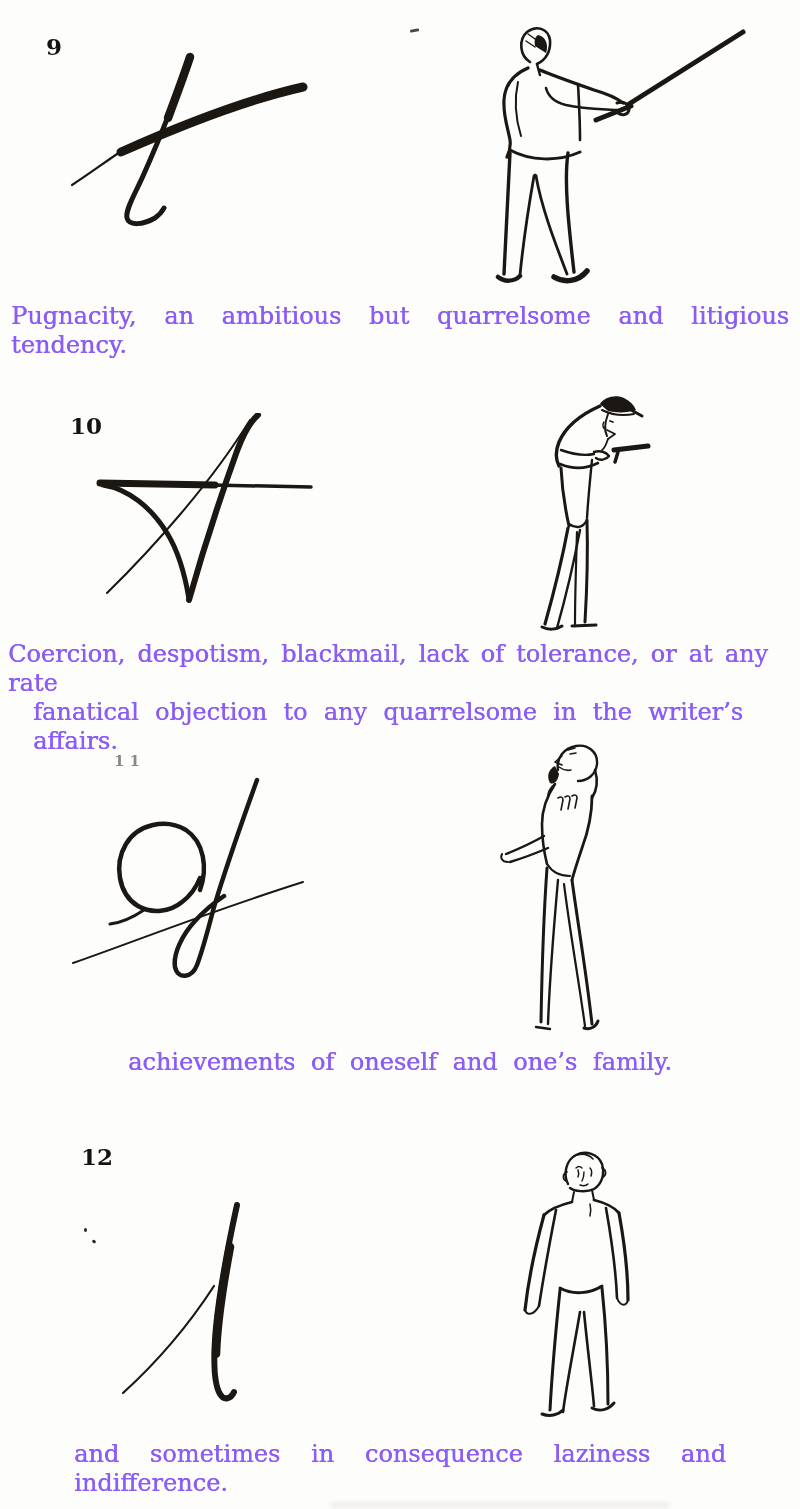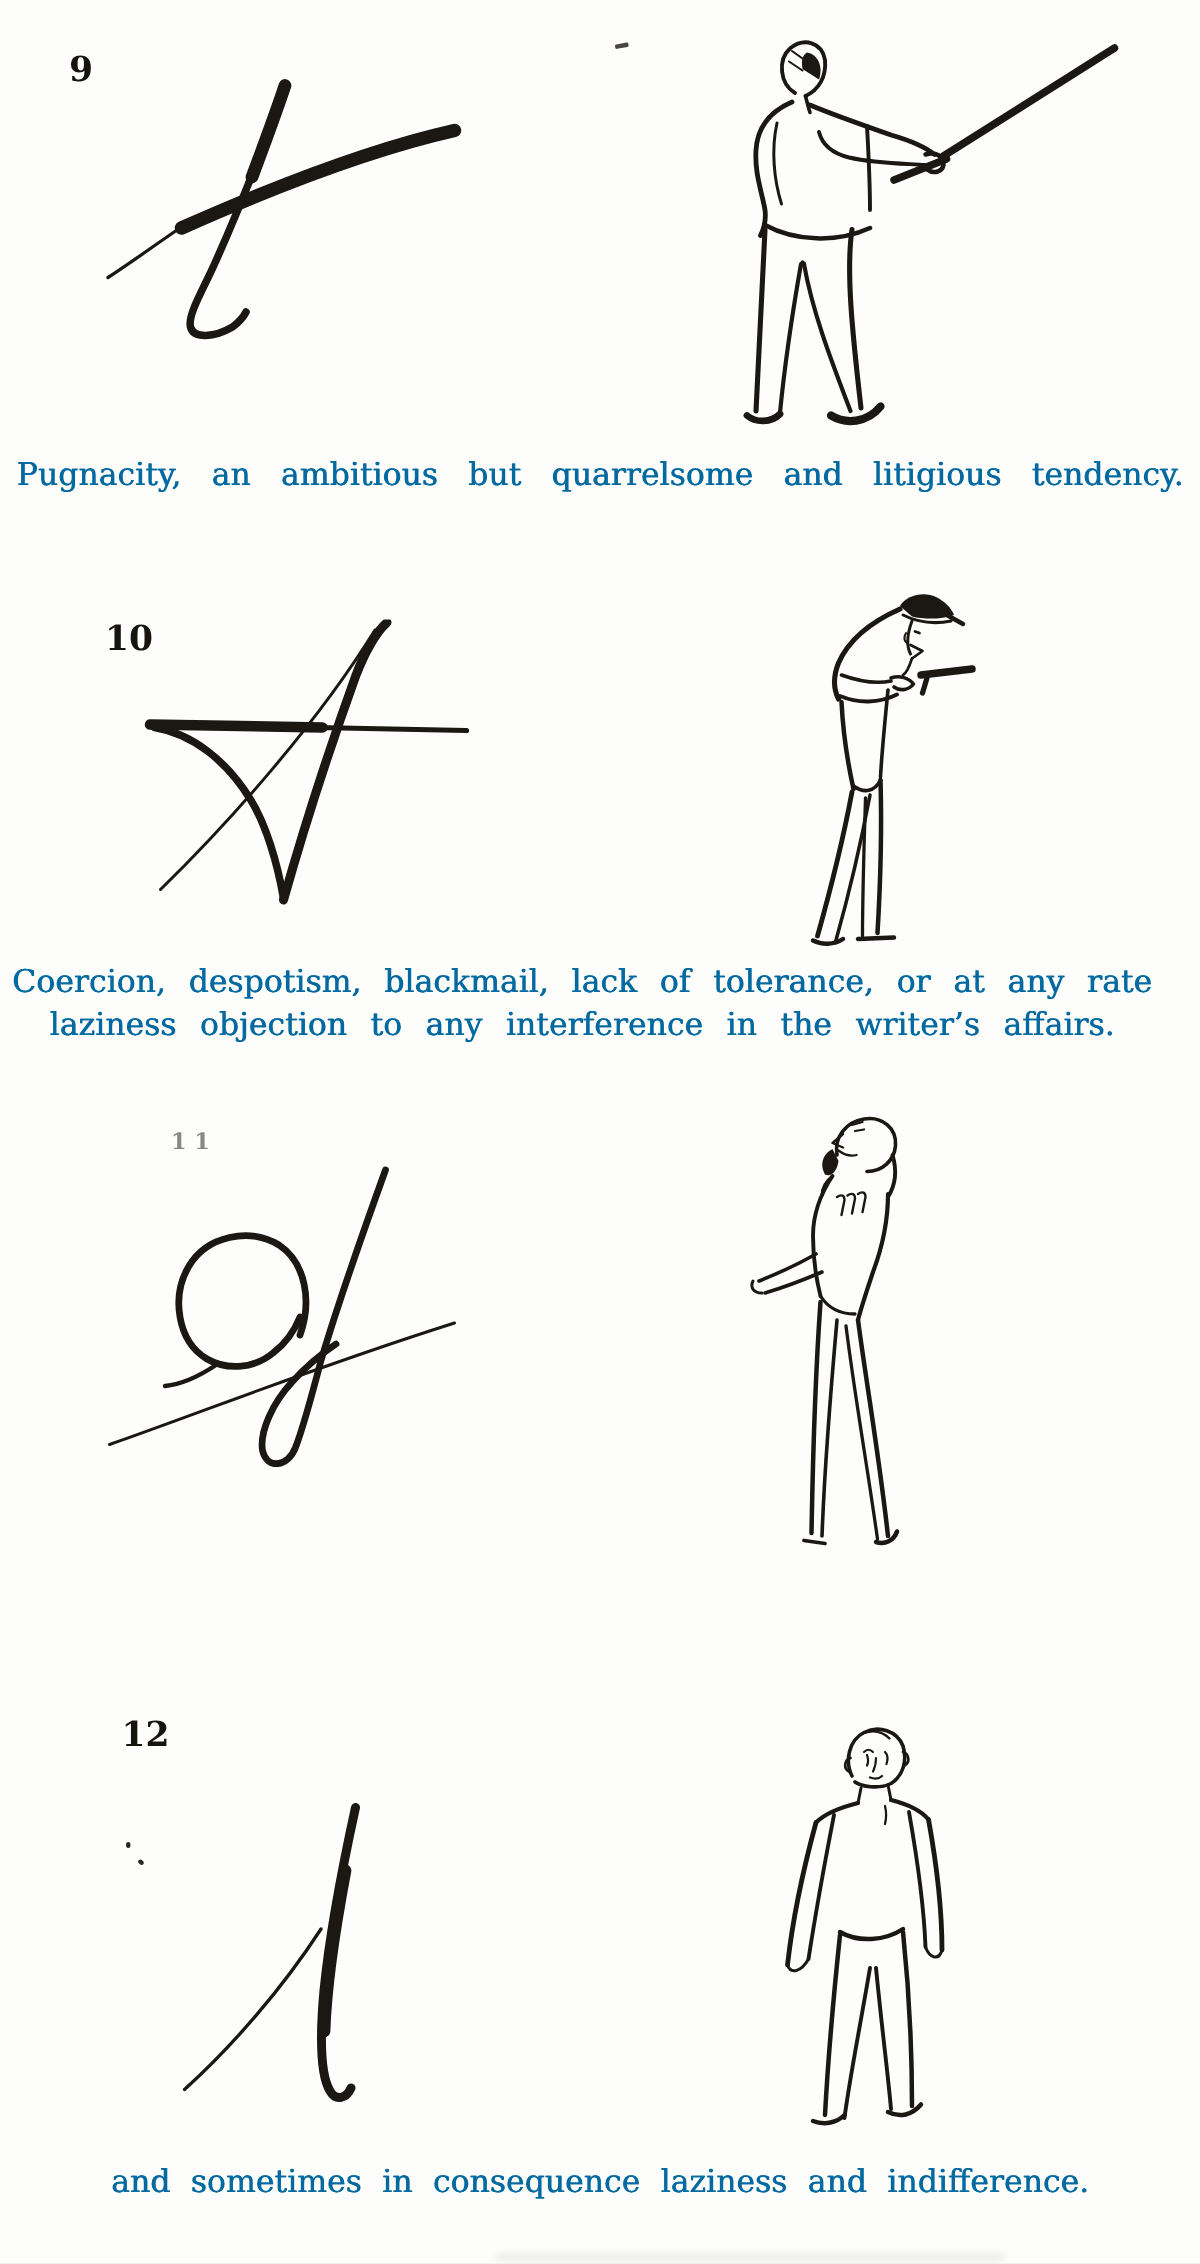--- a/index.html
+++ b/index.html
@@ -19,23 +19,23 @@
     color:#17130e;
   }
   .num-faint{
     font-weight:bold;
     font-size:15px;
     letter-spacing:5px;
     opacity:.5;
     filter:blur(.4px);
   }
   .caption{
-    font-size:21px;
+    font-size:24px;
     line-height:29px;
-    color:#0369a1;
+    color:#8b5cf6;
     text-shadow:.4px 0 0 currentColor;
   }
   .cap-line{
     text-align:justify;
     text-align-last:justify;
     white-space:normal;
   }
   .cap-line.centered{
     margin:0 auto;
   }
@@ -125,21 +125,21 @@
     <path d="M 38 136 C 32 168, 24 200, 15 232" stroke-width="3.2"></path>
     <path d="M 50 138 C 44 170, 36 204, 27 236" stroke-width="2.4"></path>
     <path d="M 12 235 C 18 238, 26 238, 32 234" stroke-width="3"></path>
     <path d="M 57 128 C 58 162, 57 196, 55 230" stroke-width="3"></path>
     <path d="M 47 140 C 46 172, 45 204, 45 232" stroke-width="2.2"></path>
     <path d="M 42 234 L 66 233" stroke-width="3"></path>
   </svg>
 
   <div class="abs caption" style="left:8px;top:640px;width:760px;">
     <div class="cap-line">Coercion, despotism, blackmail, lack of tolerance, or at any rate</div>
-    <div class="cap-line centered" style="width:710px;">laziness objection to any interference in the writer’s affairs.</div>
+    <div class="cap-line centered" style="width:710px;">fanatical objection to any quarrelsome in the writer’s affairs.</div>
   </div>
 
   <div class="abs num num-faint" style="left:66px;top:752px;margin-left:48px;">11</div>
 
   <svg class="art abs" style="left:68px;top:772px;" width="240" height="212" viewBox="0 0 240 212">
     <path d="M 132 118 C 140 96, 136 70, 118 58 C 98 46, 70 52, 58 72 C 46 92, 50 122, 70 134 C 84 142, 102 140, 114 130 C 122 124, 128 116, 132 106" stroke-width="4.5"></path>
     <path d="M 76 138 C 64 146, 52 151, 42 152" stroke-width="3"></path>
     <path d="M 189 8 C 176 44, 158 95, 146 135 C 140 158, 134 180, 129 193 C 124 206, 110 208, 107 195 C 105 182, 114 163, 127 149 C 136 139, 147 130, 156 124" stroke-width="4.5"></path>
     <path d="M 5 191 C 60 172, 140 140, 235 110" stroke-width="2"></path>
   </svg>
@@ -163,20 +163,21 @@
     <path d="M 49 124 C 54 132, 62 136, 72 136" stroke-width="2.2"></path>
     <path d="M 49 128 C 46 170, 44 225, 43 282" stroke-width="3"></path>
     <path d="M 60 140 C 56 185, 52 230, 50 284" stroke-width="2.4"></path>
     <path d="M 74 140 C 80 185, 88 230, 94 284" stroke-width="3"></path>
     <path d="M 66 144 C 72 192, 80 236, 87 286" stroke-width="2.2"></path>
     <path d="M 38 287 L 52 289" stroke-width="2.5"></path>
     <path d="M 86 288 C 92 290, 98 287, 100 281" stroke-width="3"></path>
   </svg>
 
   <div class="abs caption" style="left:14px;top:1048px;width:772px;">
+    <div class="cap-line centered" style="width:544px;">achievements of oneself and one’s family.</div>
   </div>
 
   <div class="abs num" style="left:81px;top:1143px;">12</div>
 
   <svg class="art abs" style="left:110px;top:1192px;" width="135" height="215" viewBox="0 0 135 215">
     <path d="M 127 13 C 120 45, 110 95, 106 135 C 103 168, 104 192, 110 202 C 114 209, 121 207, 124 200" stroke-width="6"></path>
     <path d="M 120 55 C 113 92, 107 132, 106 162" stroke-width="8.5"></path>
     <path d="M 13 201 C 45 172, 78 134, 104 94" stroke-width="2.2"></path>
   </svg>
 

